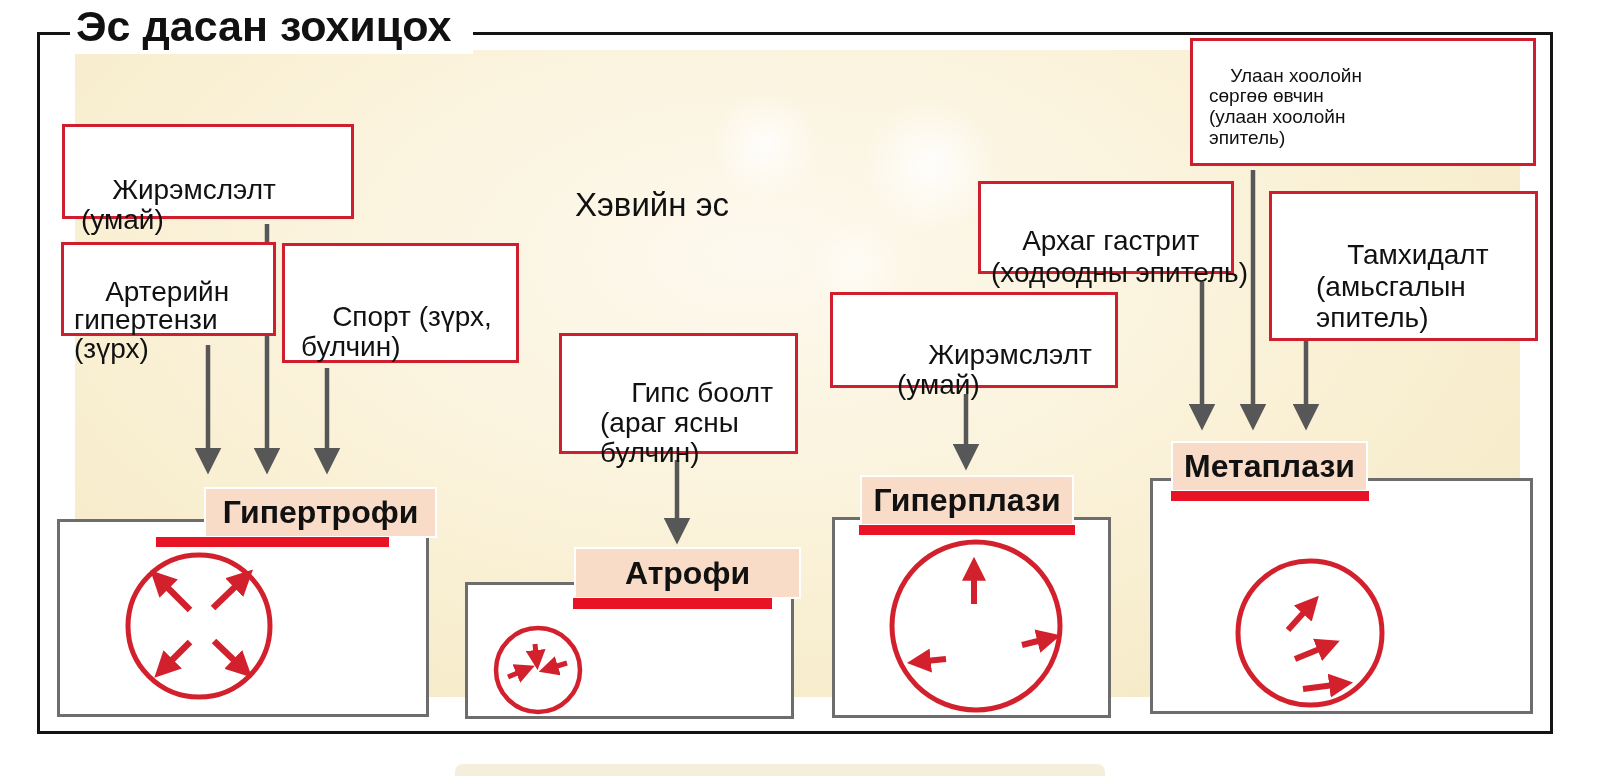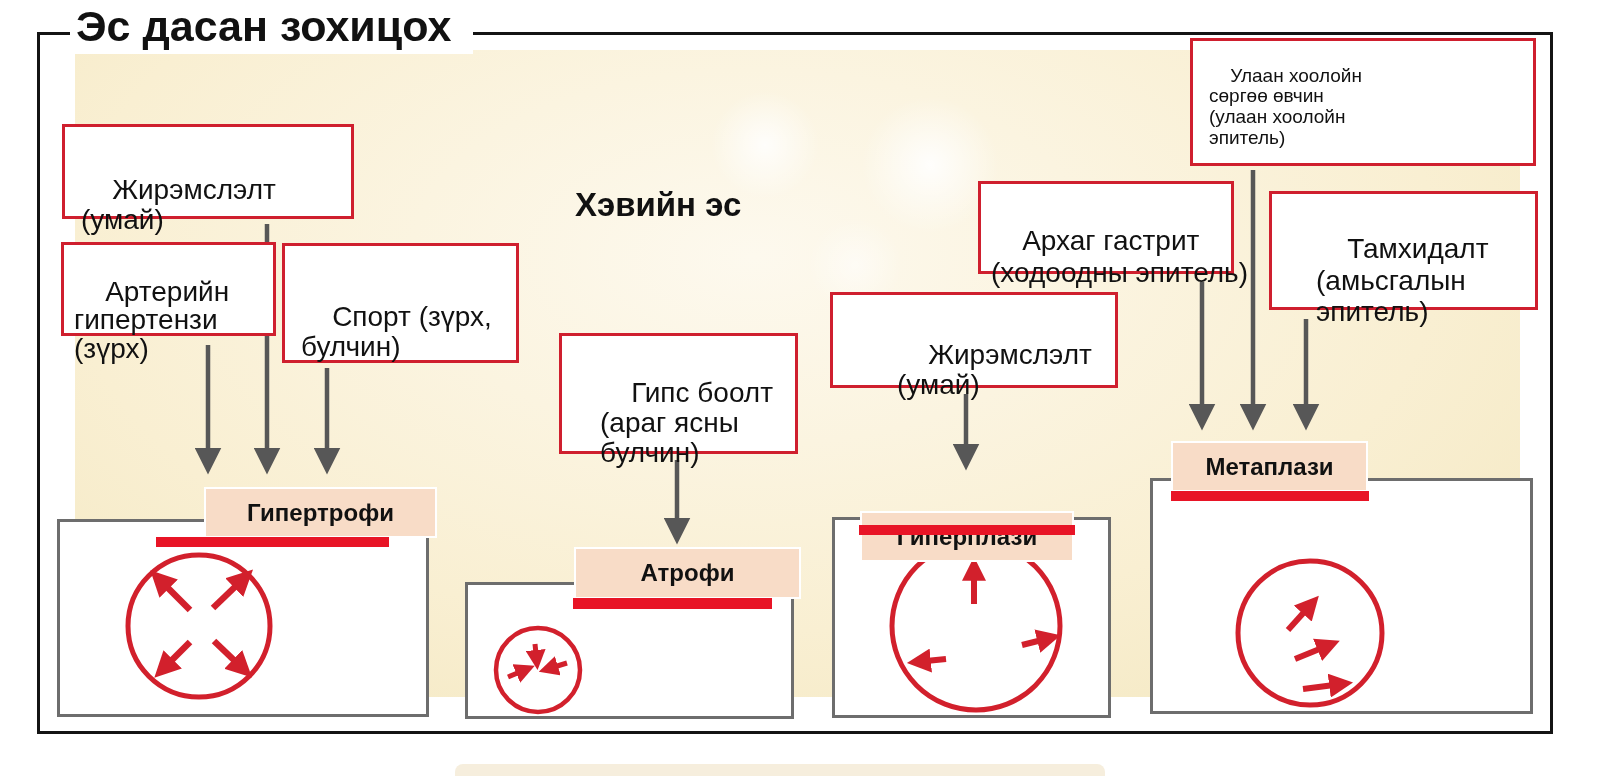--- a/index.html
+++ b/index.html
@@ -26,36 +26,36 @@
     position:absolute;left:37px;top:32px;width:1516px;height:702px;
     border:3px solid var(--frame-black,#141414);box-sizing:border-box;
   }
   .page-title{
     position:absolute;left:70px;top:0px;height:54px;
     background:var(--page-bg,#fff);padding:0 22px 0 6px;
     font-size:43px;font-weight:bold;line-height:52px;letter-spacing:0px;
   }
   .normal-cell{
     position:absolute;left:575px;top:186px;
-    font-size:33px;font-weight:bold;
+    font-size:33px;font-weight:normal;
   }
   .cell-box{
     position:absolute;background:#fff;box-sizing:border-box;
     border:3px solid var(--cell-border-gray,#6d6d6d);
   }
   .cause-box{
     position:absolute;background:#fff;box-sizing:border-box;
     border:3px solid var(--accent-red,#cf1f2e);
     font-size:28px;line-height:1.07;white-space:pre;overflow:visible;
   }
   .outcome-label{
     position:absolute;background:var(--label-bg,#f8dcc7);
     border:2px solid #fff;box-sizing:border-box;
     display:flex;align-items:center;justify-content:center;
-    font-size:24px;font-weight:bold;
+    font-size:32px;font-weight:bold;
   }
   .red-bar{position:absolute;height:10px;background:var(--underline-red,#e81426);}
   .svg-overlay{position:absolute;left:0;top:0;width:1600px;height:776px;pointer-events:none;}
   .bottom-strip{
     position:absolute;left:455px;top:764px;width:650px;height:12px;
     background:#f6eedd;border-radius:8px 8px 0 0;
   }
 </style>
 </head>
 <body>
@@ -160,37 +160,37 @@
   <div class="cause-box" style="left:978px;top:181px;width:256px;height:93px;padding:10px 0 0 10px;line-height:1.12;">
     <span>Архаг гастрит
 (ходоодны эпитель)</span>
   </div>
   <div class="cause-box" style="left:1190px;top:38px;width:346px;height:128px;padding:4px 0 0 16px;font-size:19px;line-height:1.09;">
     <span>Улаан хоолойн
 сөргөө өвчин
 (улаан хоолойн
 эпитель)</span>
   </div>
-  <div class="cause-box" style="left:1269px;top:191px;width:269px;height:119px;padding:8px 0 0 44px;line-height:1.12;">
+  <div class="cause-box" style="left:1269px;top:191px;width:269px;height:150px;padding:14px 0 0 44px;line-height:1.12;">
     <span>Тамхидалт
 (амьсгалын
 эпитель)</span>
   </div>
 
   <div class="outcome-label" style="left:156px;top:487px;width:233px;height:51px;margin-left:48px;">
     <span>Гипертрофи</span>
   </div>
   <div class="red-bar" style="left:156px;top:537px;width:233px;"></div>
 
   <div class="outcome-label" style="left:574px;top:547px;width:227px;height:52px;">
     <span>Атрофи</span>
   </div>
   <div class="red-bar" style="left:573px;top:598px;width:199px;height:11px;"></div>
 
-  <div class="outcome-label" style="left:860px;top:475px;width:214px;height:51px;margin-top:36px;">
+  <div class="outcome-label" style="left:860px;top:475px;width:214px;height:51px;">
     <span>Гиперплази</span>
   </div>
   <div class="red-bar" style="left:859px;top:525px;width:216px;"></div>
 
   <div class="outcome-label" style="left:1171px;top:441px;width:197px;height:51px;">
     <span>Метаплази</span>
   </div>
   <div class="red-bar" style="left:1171px;top:491px;width:198px;"></div>
 
   <div class="page-title">Эс дасан зохицох</div>

